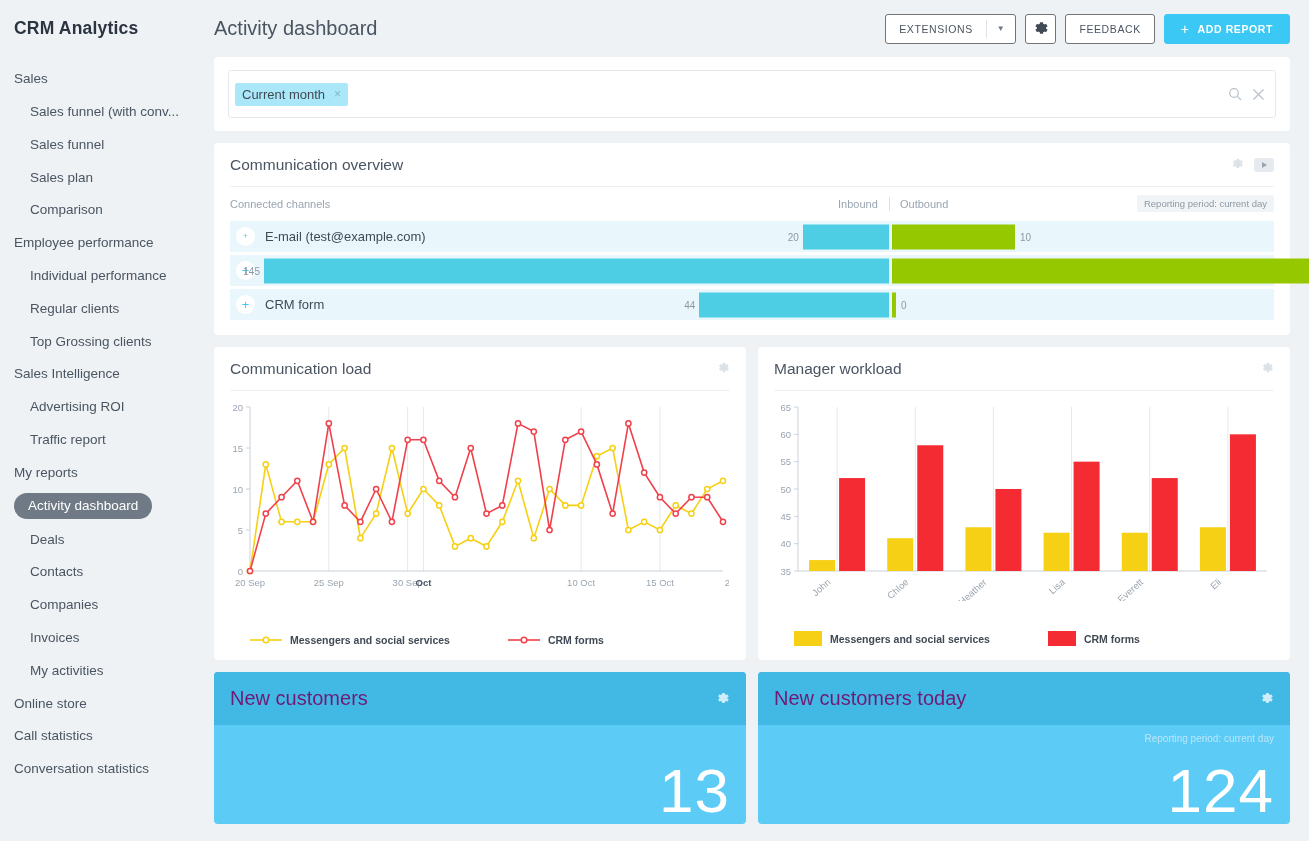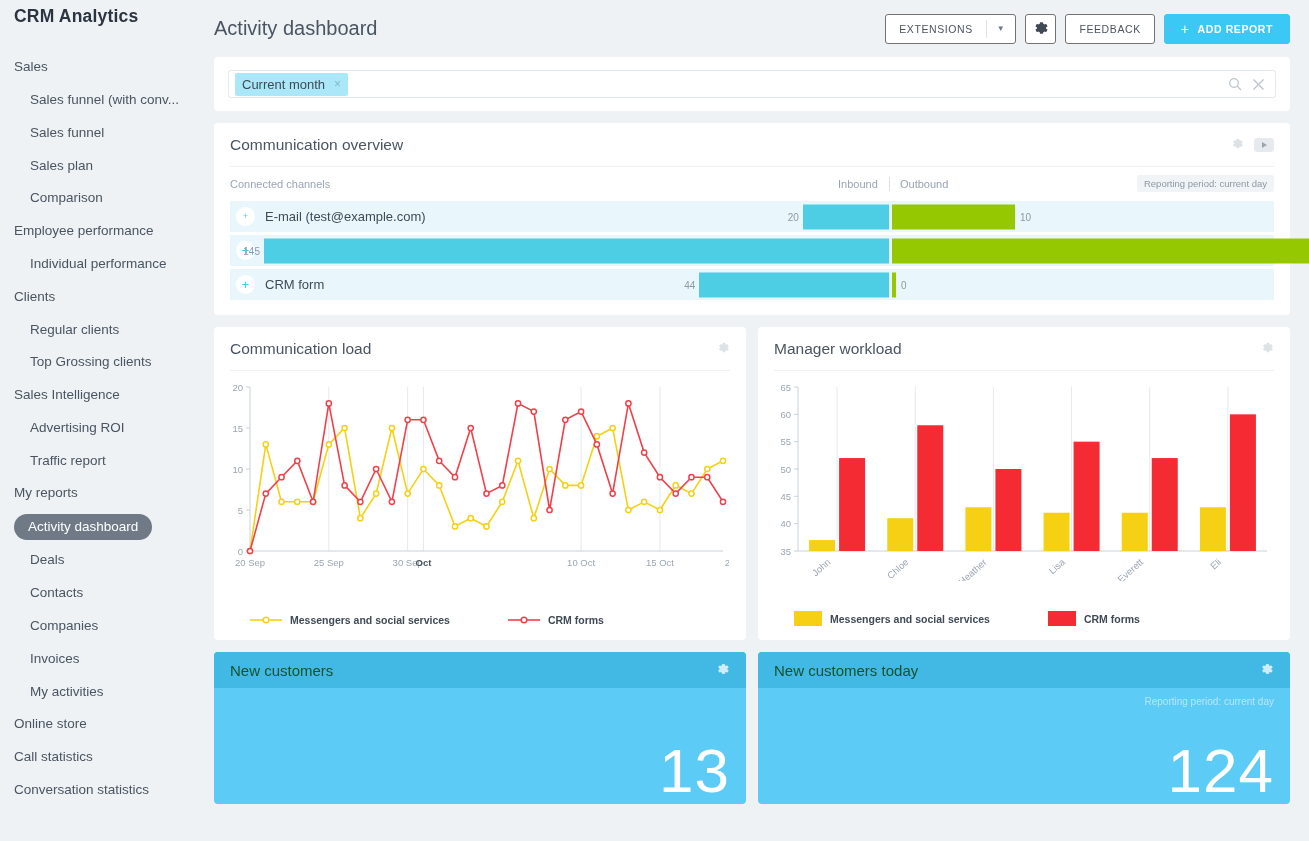--- a/index.html
+++ b/index.html
@@ -9,20 +9,21 @@
     background: #eef2f5;
     overflow: hidden;
     color: #333;
   }
   .app { display: flex; width: 1309px; height: 841px; }
 
   
   .sidebar {
     width: 210px; flex: 0 0 210px;
     background: #eef2f5;
+    padding-top: 12px;
     overflow: hidden;
   }
   .brand {
     font-size: 17.5px; font-weight: bold; color: #2b3440;
     padding: 6px 0 6px 14px; letter-spacing: .2px;
   }
   .nav { margin-top: 18px; }
   .nav-item {
     font-size: 13.5px; color: #4a5561;
     padding: 8.3px 10px 8.3px 14px;
@@ -62,21 +63,21 @@
     padding: 0 16px; gap: 8px; font-weight: bold;
   }
   .btn-primary .plus { font-size: 14px; font-weight: normal; }
 
   .content { flex: 1; padding: 0 19px 0 4px; overflow: hidden; }
 
   
   .card { background: #fff; border-radius: 4px; }
   .filter-card { padding: 13px 14px; margin-bottom: 12px; }
   .filter-input {
-    border: 1px solid #e4e9ed; border-radius: 3px; height: 28px;
+    border: 1px solid #e4e9ed; border-radius: 3px; height: 48px;
     display: flex; align-items: center; padding: 0 6px; gap: 6px;
   }
   .chip {
     background: #aae8f9; border-radius: 2px; height: 23px;
     display: flex; align-items: center; padding: 0 7px; gap: 9px;
     font-size: 13px; color: #3f4a55;
   }
   .chip .x { color: #7fb9cc; font-size: 12px; cursor: pointer; }
   .filter-tools { margin-left: auto; display: flex; align-items: center; gap: 10px; padding-right: 4px; }
   .filter-tools svg { display: block; }
@@ -148,22 +149,22 @@
   .legend-line { display: flex; align-items: center; }
   .legend-swatch { width: 28px; height: 15px; }
 
   
   .kpi-row { display: flex; gap: 12px; }
   .kpi-card {
     flex: 1; height: 152px; border-radius: 4px; overflow: hidden;
     background: #5ccbf5; display: flex; flex-direction: column; position: relative;
   }
   .kpi-head {
-    height: 36px; background: #41b9e4; display: flex; align-items: center;
-    padding: 0 16px; color: #14532d; font-size: 15px;
+    height: 53px; background: #41b9e4; display: flex; align-items: center;
+    padding: 0 16px; color: #701a75; font-size: 20px;
   }
   .kpi-head .gear-btn { margin-left: auto; }
   .kpi-body { flex: 1; position: relative; }
   .kpi-period {
     position: absolute; right: 16px; top: 8px;
     font-size: 10px; color: #b9e6f9;
   }
   .kpi-value {
     position: absolute; right: 16px; bottom: 2px;
     font-size: 62px; color: #fff; font-weight: 300; line-height: 1;
@@ -178,21 +179,20 @@
   <aside class="sidebar">
     <div class="brand">CRM Analytics</div>
     <nav class="nav" id="nav">
         <div class="nav-item"><span>Sales</span></div>
         <div class="nav-item sub"><span>Sales funnel (with conv...</span></div>
         <div class="nav-item sub"><span>Sales funnel</span></div>
         <div class="nav-item sub"><span>Sales plan</span></div>
         <div class="nav-item sub"><span>Comparison</span></div>
         <div class="nav-item"><span>Employee performance</span></div>
         <div class="nav-item sub"><span>Individual performance</span></div>
-        <div class="nav-item"><span>Clients</span></div>
         <div class="nav-item sub"><span>Regular clients</span></div>
         <div class="nav-item sub"><span>Top Grossing clients</span></div>
         <div class="nav-item"><span>Sales Intelligence</span></div>
         <div class="nav-item sub"><span>Advertising ROI</span></div>
         <div class="nav-item sub"><span>Traffic report</span></div>
         <div class="nav-item"><span>My reports</span></div>
         <div class="nav-item active-wrap sub"><span class="nav-pill">Activity dashboard</span></div>
         <div class="nav-item sub"><span>Deals</span></div>
         <div class="nav-item sub"><span>Contacts</span></div>
         <div class="nav-item sub"><span>Companies</span></div>

